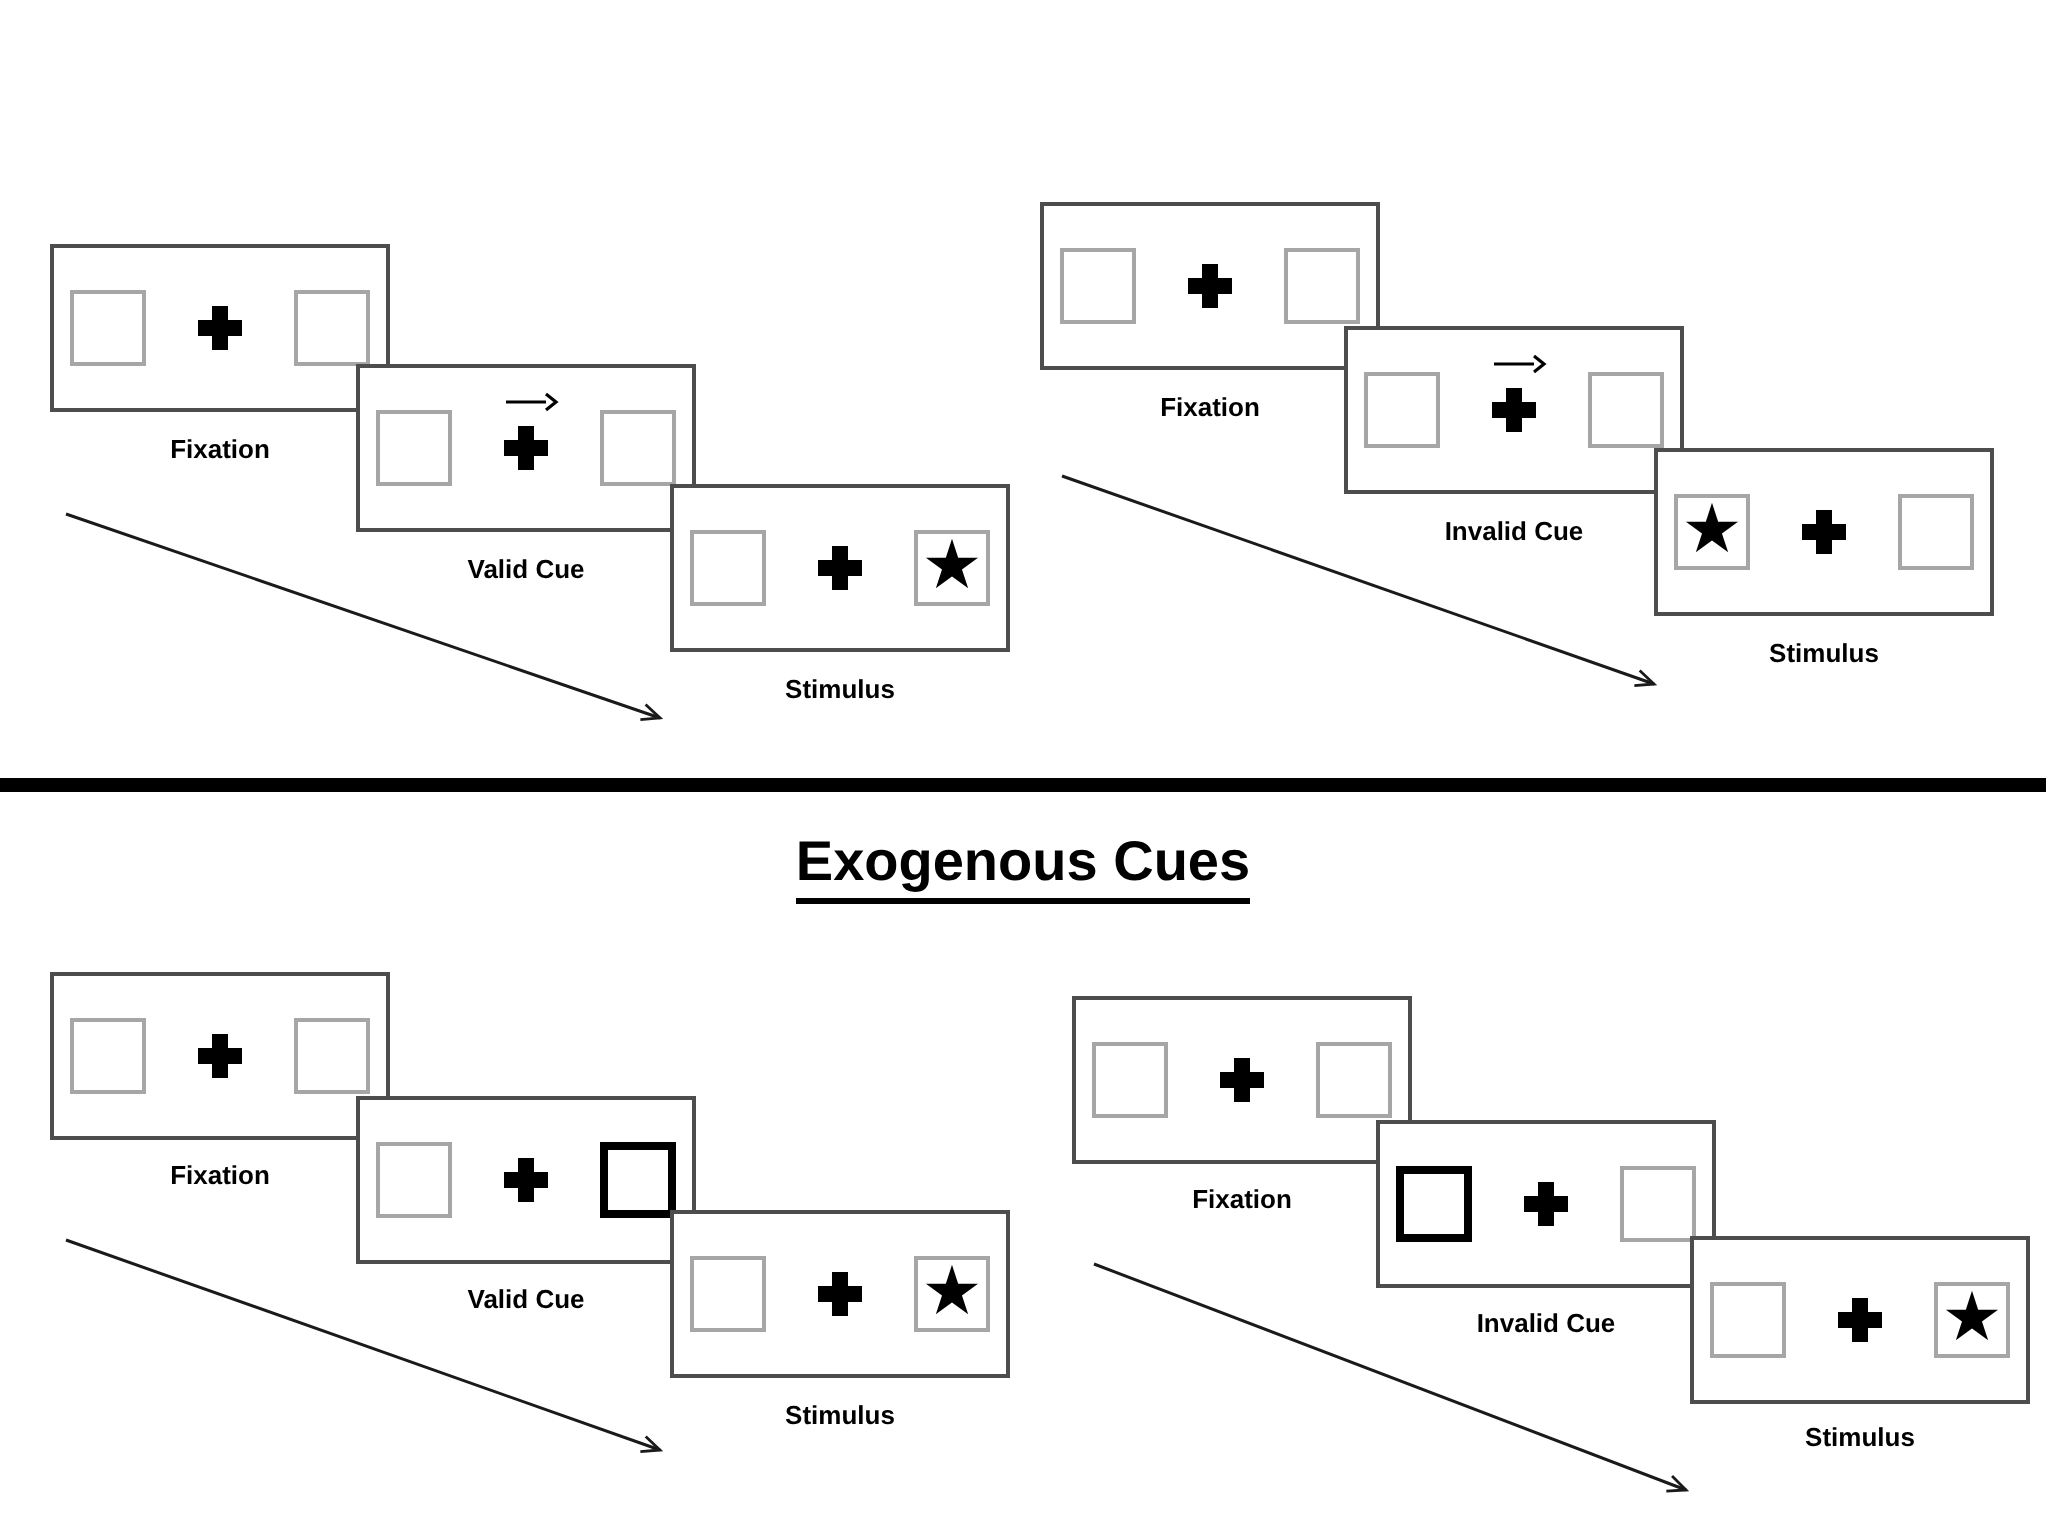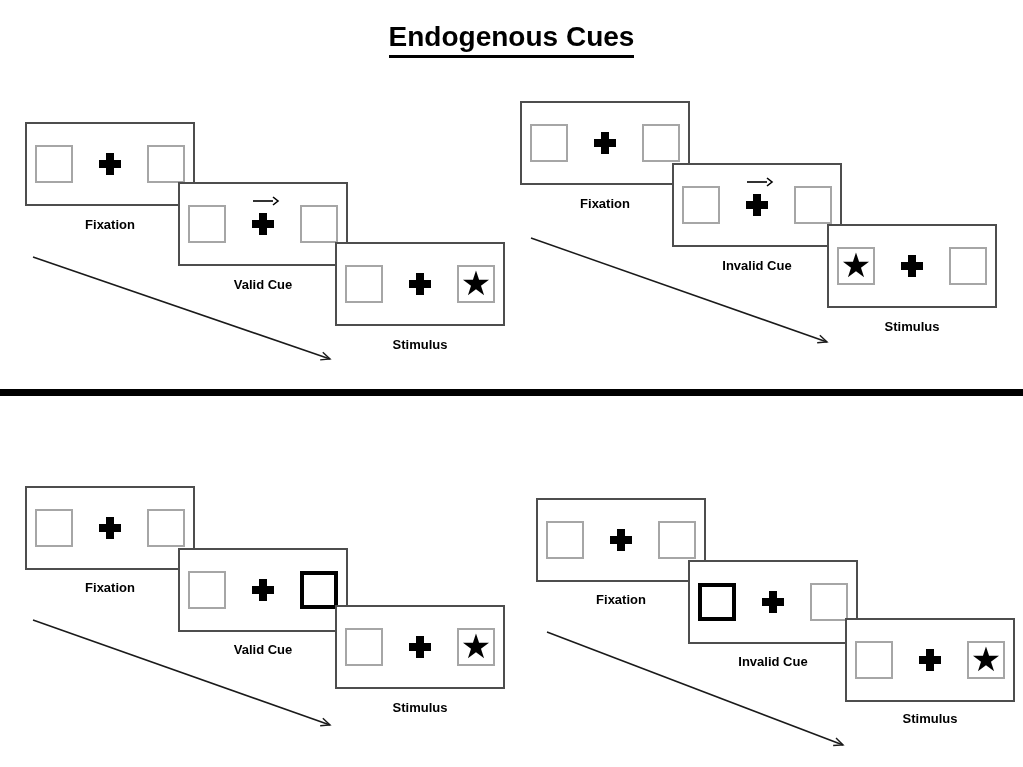--- a/index.html
+++ b/index.html
@@ -53,24 +53,24 @@
       <marker id="ah" markerWidth="14" markerHeight="14" refX="10" refY="5" orient="auto" markerUnits="userSpaceOnUse">
         <path d="M1,1 L10,5 L1,9" fill="none" stroke="#1a1a1a" stroke-width="1.4"></path>
       </marker>
     </defs>
     <line x1="33" y1="257" x2="330" y2="359" stroke="#1a1a1a" stroke-width="1.5" marker-end="url(#ah)"></line>
     <line x1="531" y1="238" x2="827" y2="342" stroke="#1a1a1a" stroke-width="1.5" marker-end="url(#ah)"></line>
     <line x1="33" y1="620" x2="330" y2="725" stroke="#1a1a1a" stroke-width="1.5" marker-end="url(#ah)"></line>
     <line x1="547" y1="632" x2="843" y2="745" stroke="#1a1a1a" stroke-width="1.5" marker-end="url(#ah)"></line>
   </svg>
 
-  <div class="section-title" style="top:22px;">
-    <span>Endogenous Cues</span>
+  <div class="divider"></div>
+  <div class="section-title" style="top:416px;">
+    <span>Exogenous Cues</span>
   </div>
-  <div class="divider"></div>
 
   <div class="panel" style="left:25px;top:122px;">
     <div class="box"></div>
     <div class="center">
         <div class="plus"></div>
       </div>
     <div class="box"></div>
   </div>
   <div class="plabel" style="left:25px;top:217px;">Fixation</div>
 

